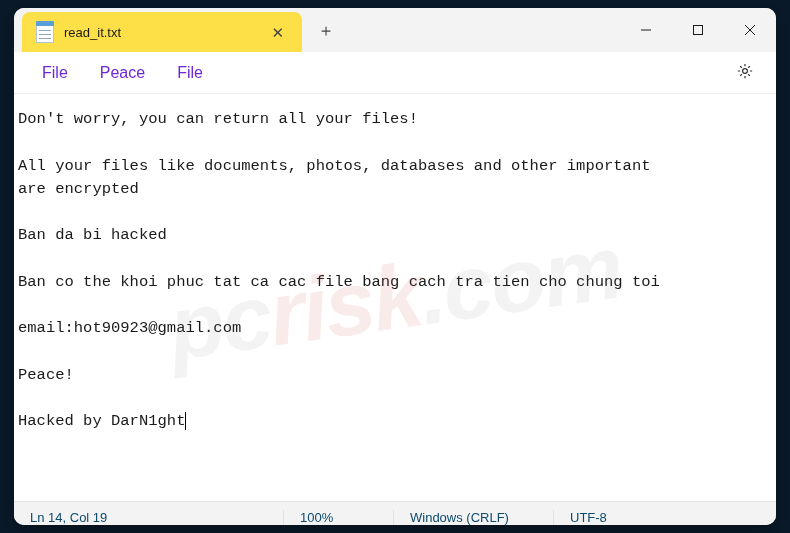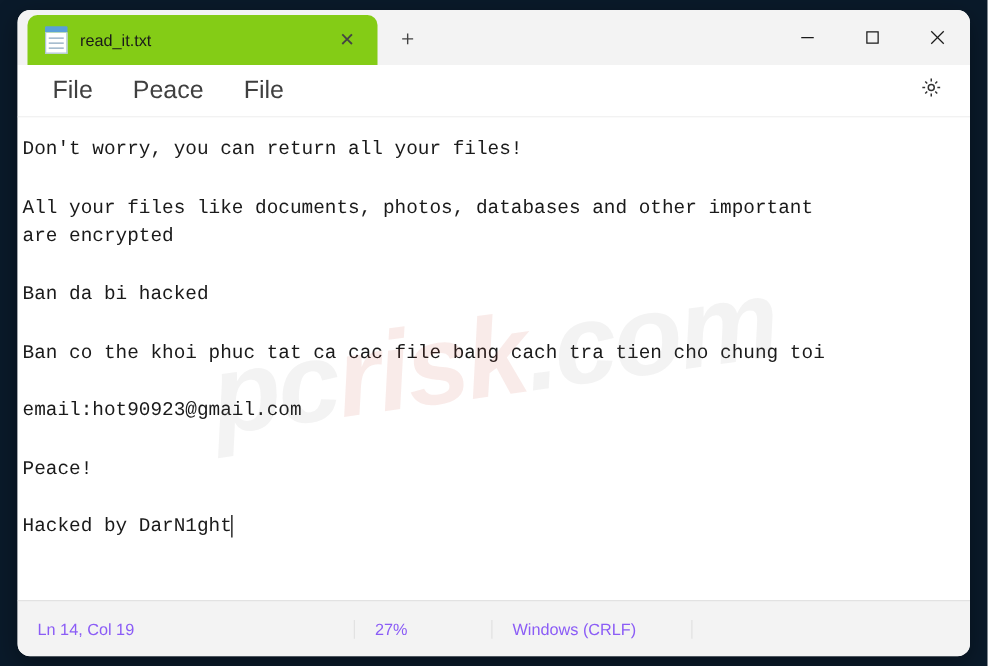--- a/index.html
+++ b/index.html
@@ -31,21 +31,21 @@
       background: #f3f3f3;
       position: relative;
     }
     .tab {
       display: flex;
       align-items: center;
       height: 40px;
       margin-top: 4px;
       margin-left: 8px;
       padding: 0 14px;
-      background: #84cc16;
+      background: #fde047;
       border-radius: 8px 8px 0 0;
       gap: 10px;
       min-width: 280px;
       position: relative;
     }
     .tab-icon {
       width: 18px;
       height: 22px;
       display: flex;
       flex-direction: column;
@@ -88,22 +88,22 @@
     .menubar {
       display: flex;
       align-items: center;
       height: 42px;
       background: #fff;
       padding: 0 12px;
       border-bottom: 1px solid #eee;
     }
     .menu-item {
       padding: 6px 16px;
-      font-size: 20px;
-      color: #404040;
+      font-size: 16px;
+      color: #6d28d9;
     }
     .gear {
       margin-left: auto;
       padding: 6px 10px;
       color: #333;
     }
     .content {
       flex: 1;
       background: #fff;
       padding: 14px 4px;
@@ -118,26 +118,26 @@
     .caret {
       display: inline-block;
       width: 1px;
       height: 18px;
       background: #000;
       vertical-align: text-bottom;
       margin-left: 0px;
     }
     .statusbar {
       display: flex;
-      height: 45px;
+      height: 24px;
       background: #f3f3f3;
       border-top: 1px solid #e2e2e2;
       font-size: 13px;
-      color: #8b5cf6;
-      align-items: center;
+      color: #0c4a6e;
+      align-items: flex-end;
     }
     .status-cell {
       display: flex;
       align-items: center;
       padding: 0 16px;
       border-right: 1px solid #e2e2e2;
     }
     .status-cell.pos { flex: 0 0 270px; }
     .status-cell.zoom { flex: 0 0 110px; }
     .status-cell.eol { flex: 0 0 160px; }
@@ -221,17 +221,18 @@
 email:hot90923@gmail.com
 
 Peace!
 
 Hacked by DarN1ght</span><span class="caret"></span>
     <div class="watermark">pc<span class="r">risk</span>.com</div>
   </div>
 
   <div class="statusbar">
     <div class="status-cell pos">Ln 14, Col 19</div>
-    <div class="status-cell zoom">27%</div>
+    <div class="status-cell zoom">100%</div>
     <div class="status-cell eol">Windows (CRLF)</div>
+    <div class="status-cell enc">UTF-8</div>
   </div>
 
 </div>
 
 </body></html>

